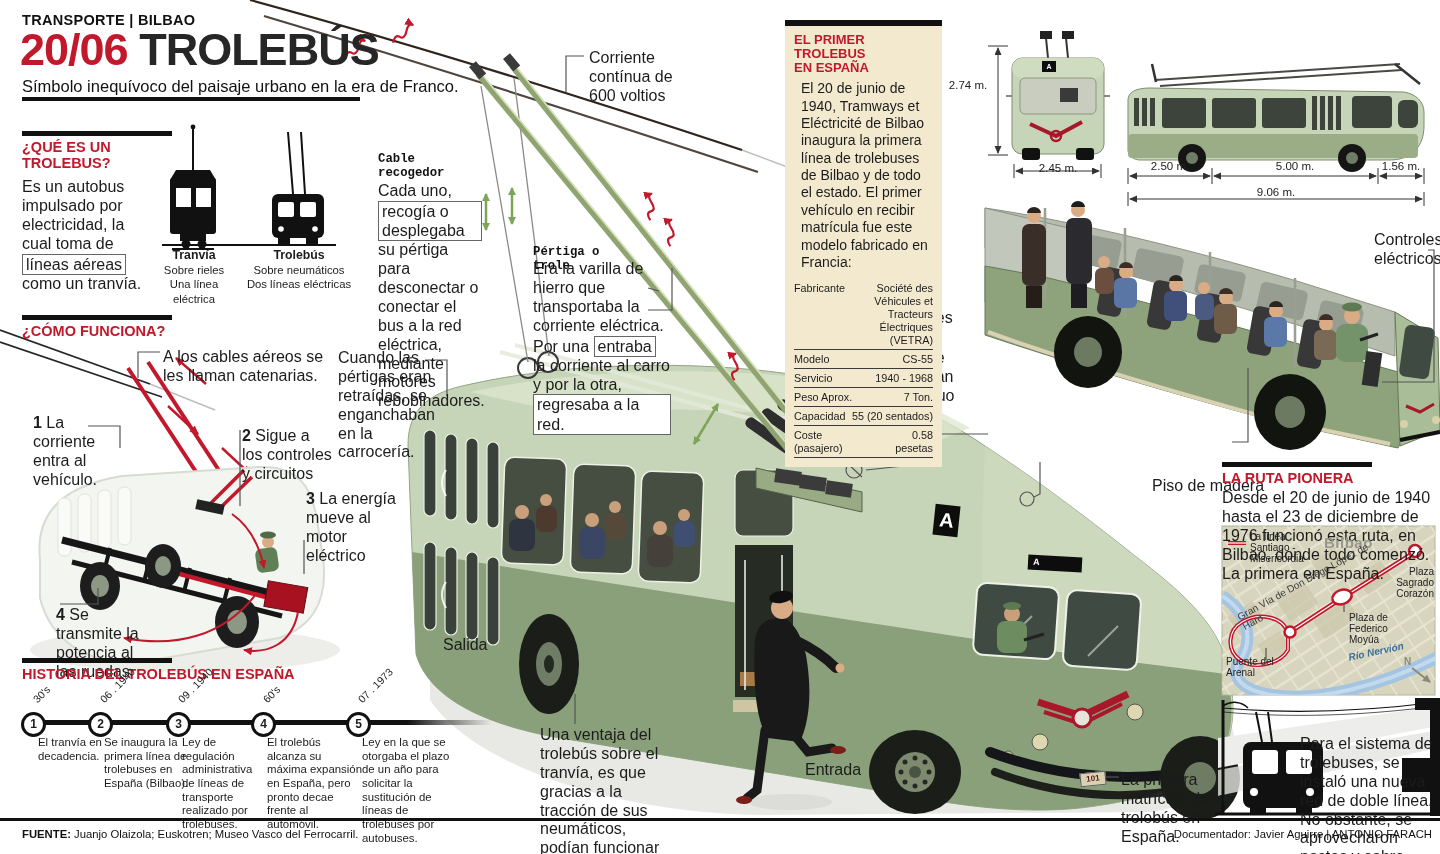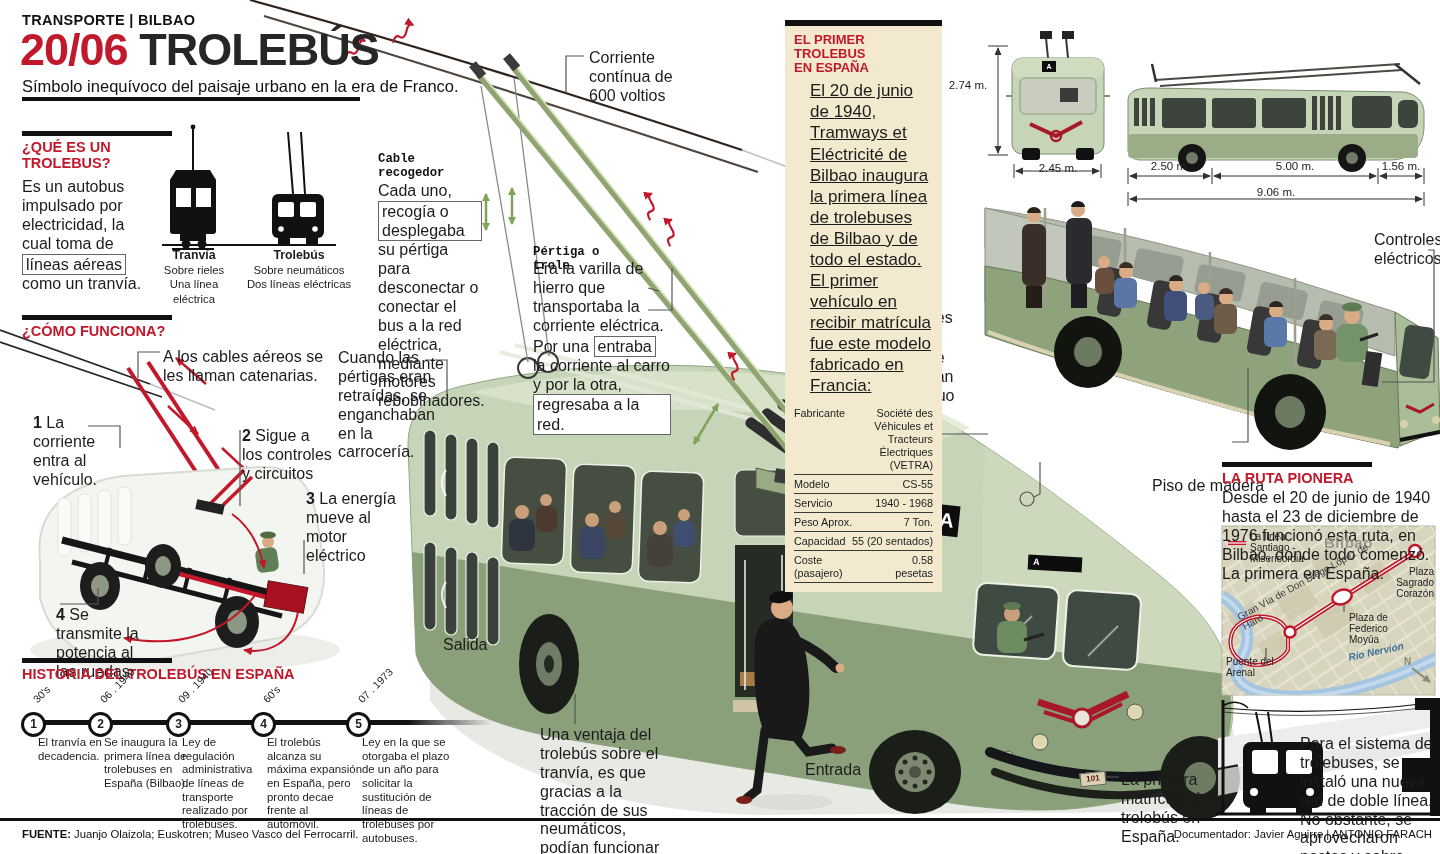--- a/index.html
+++ b/index.html
@@ -21,21 +21,21 @@
   .veh-label b{font-size:12.3px;}
   .tl-line{position:absolute;height:5px;background:linear-gradient(90deg,#111 82%,rgba(17,17,17,0));z-index:2;}
   .tl-circle{position:absolute;width:19px;height:19px;border:3px solid #111;border-radius:50%;
              background:#fff;font-weight:bold;font-size:12px;text-align:center;line-height:19px;z-index:3;}
   .tl-year{position:absolute;font-size:10.5px;color:#222;transform:rotate(-45deg);
            transform-origin:0 100%;white-space:nowrap;z-index:2;}
   .tl-text{position:absolute;font-size:11.4px;line-height:1.2;z-index:2;}
   .box{position:absolute;left:785px;top:20px;width:157px;background:#f2e9cf;border-top:6px solid #111;
        padding:7px 9px 9px 9px;box-sizing:border-box;z-index:2;}
   .box h3{margin:0 0 6px 0;color:#c2182b;font-size:13px;line-height:1.06;}
-  .box p{margin:0 0 8px 16px;font-size:17px;line-height:1.24;text-decoration:underline;}
+  .box p{margin:0 0 8px 7px;font-size:14px;line-height:1.24;}
   .brow{display:flex;justify-content:space-between;border-bottom:1.5px solid #3a3a3a;
         padding:3px 0 2px 0;font-size:10.8px;line-height:1.2;}
   .brow .v{text-align:right;}
   .map-label{font-size:10px;line-height:1.1;color:#222;}
   .foot{font-size:11.3px;color:#111;}
   .sign{position:absolute;background:#0d0d0d;color:#fff;font-weight:bold;z-index:2;text-align:center;}
 </style>
 </head>
 <body>
 

